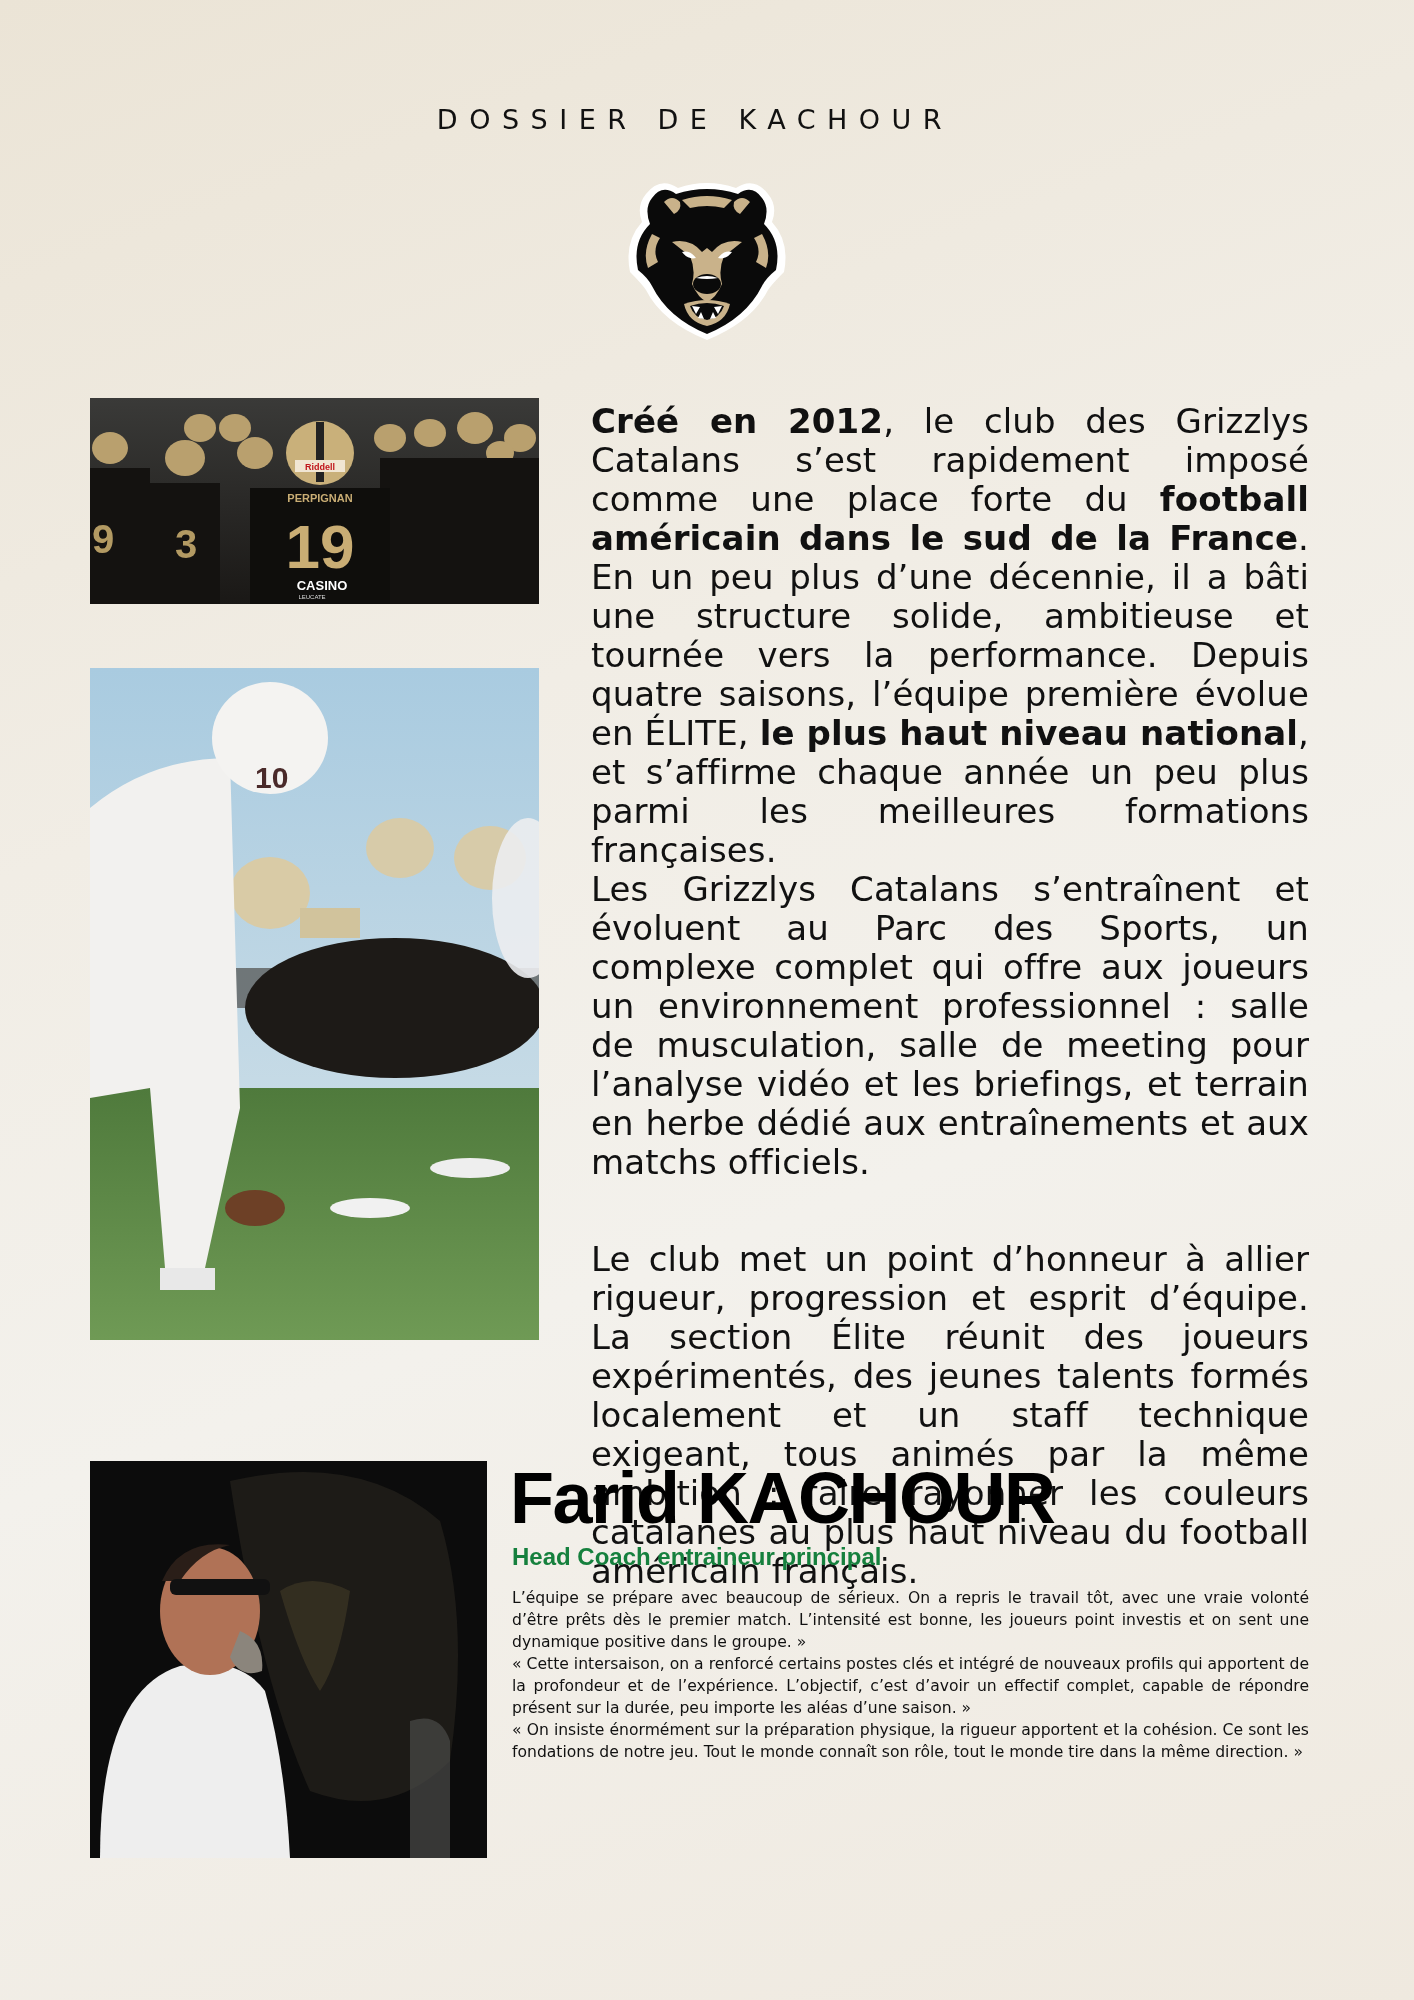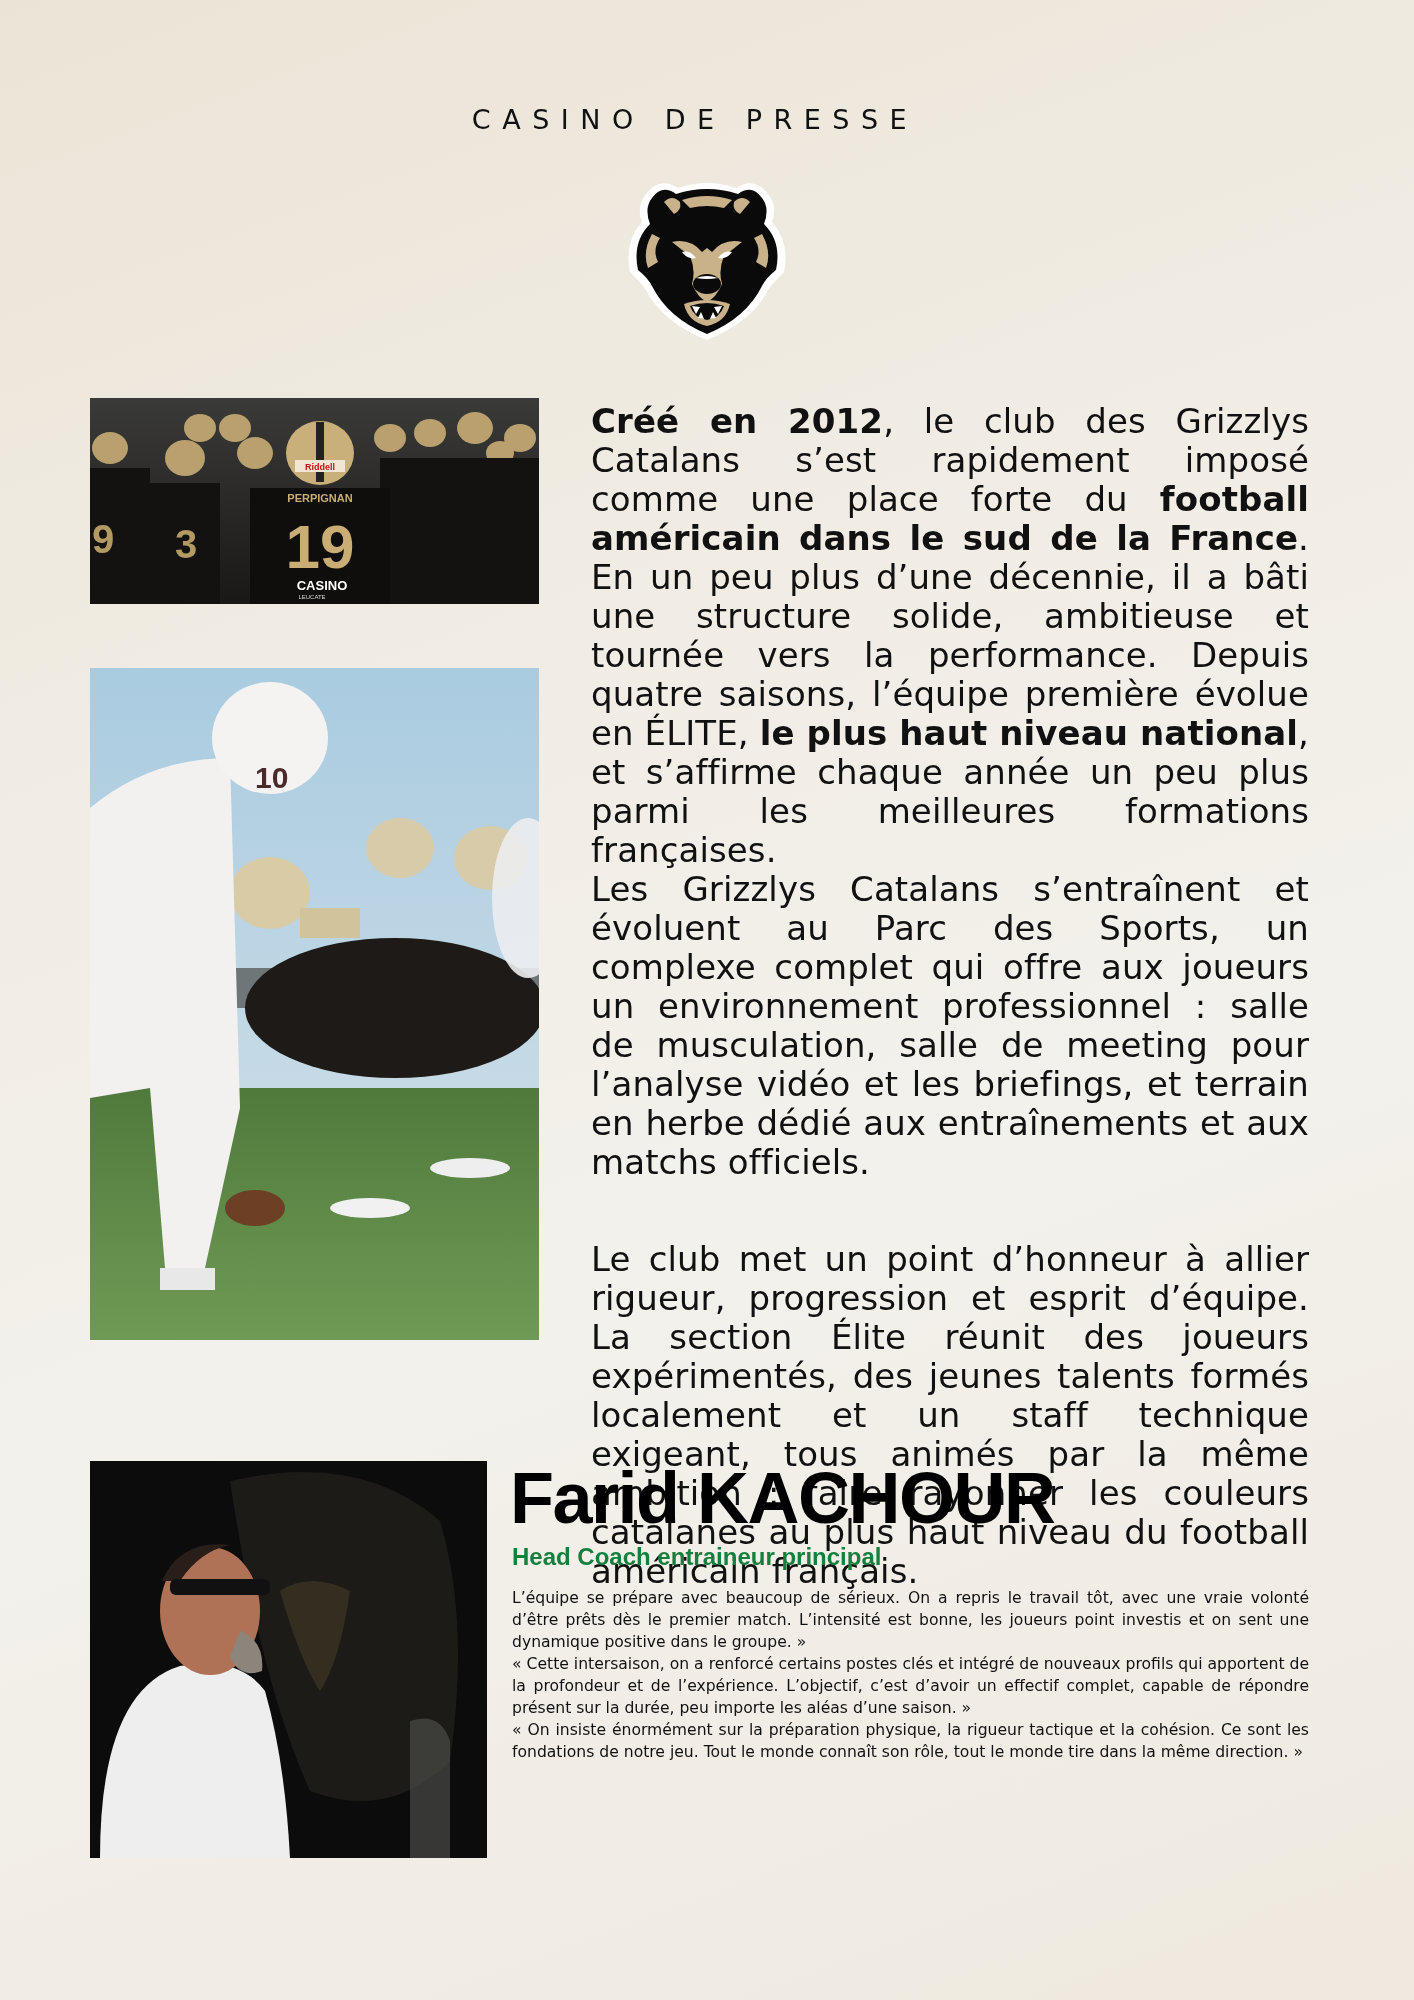--- a/index.html
+++ b/index.html
@@ -38,21 +38,21 @@
   }
   .coach-quotes {
     position: absolute; left: 512px; top: 1587px; width: 797px;
     font-size: 15.6px; line-height: 22px; text-align: justify; color: #111;
   }
   .coach-quotes p { margin: 0; }
 </style>
 </head>
 <body>
 
-<div class="kicker">CASINO DE PRESSE</div>
+<div class="kicker">DOSSIER DE KACHOUR</div>
 
 <div class="logo">
   <svg viewBox="0 0 190 172" width="190" height="172">
     <path d="M34 22 Q48 4 66 16 Q95 6 124 16 Q142 4 156 22 Q166 34 160 50 Q178 70 172 100 Q160 112 156 118 Q140 150 95 168 Q50 150 34 118 Q30 112 18 100 Q12 70 30 50 Q24 34 34 22 Z" fill="#fff"></path>
     <path d="M40 26 Q50 12 64 22 Q95 12 126 22 Q140 12 150 26 Q158 36 152 52 Q170 70 164 98 Q154 106 150 114 Q134 146 95 162 Q56 146 40 114 Q36 106 26 98 Q20 70 38 52 Q32 36 40 26 Z" fill="#0a0a0a"></path>
     <path d="M52 30 Q60 22 68 30 Q70 38 62 42 Z M138 30 Q130 22 122 30 Q120 38 128 42 Z" fill="#c9b28a"></path>
     <path d="M70 28 Q95 20 120 28 L112 36 Q95 32 78 36 Z" fill="#c9b28a"></path>
     <path d="M40 62 Q30 80 36 96 L46 90 Q40 78 48 66 Z M150 62 Q160 80 154 96 L144 90 Q150 78 142 66 Z" fill="#c9b28a"></path>
     <path d="M60 70 Q78 66 90 80 L95 76 L100 80 Q112 66 130 70 Q120 78 112 84 Q106 98 110 112 Q104 126 95 130 Q86 126 80 112 Q84 98 78 84 Q70 78 60 70 Z" fill="#c9b28a"></path>
     <path d="M70 80 Q78 78 84 86 Q76 88 70 80 Z M120 80 Q112 78 106 86 Q114 88 120 80 Z" fill="#fff"></path>
@@ -155,14 +155,14 @@
     <rect x="80" y="118" width="100" height="16" rx="6" fill="#111"></rect>
     <path d="M150 170 Q175 180 172 210 Q150 218 140 196 Z" fill="#8b857c"></path>
   </svg>
 </div>
 
 <div class="coach-name">Farid KACHOUR</div>
 <div class="coach-role">Head Coach entraineur principal</div>
 <div class="coach-quotes">
   <p>L’équipe se prépare avec beaucoup de sérieux. On a repris le travail tôt, avec une vraie volonté d’être prêts dès le premier match. L’intensité est bonne, les joueurs point investis et on sent une dynamique positive dans le groupe. »</p>
   <p>« Cette intersaison, on a renforcé certains postes clés et intégré de nouveaux profils qui apportent de la profondeur et de l’expérience. L’objectif, c’est d’avoir un effectif complet, capable de répondre présent sur la durée, peu importe les aléas d’une saison. »</p>
-  <p>« On insiste énormément sur la préparation physique, la rigueur tactique et la cohésion. Ce sont les fondations de notre jeu. Tout le monde connaît son rôle, tout le monde tire dans la même direction. »</p>
+  <p>« On insiste énormément sur la préparation physique, la rigueur apportent et la cohésion. Ce sont les fondations de notre jeu. Tout le monde connaît son rôle, tout le monde tire dans la même direction. »</p>
 </div>
 
 </body></html>

